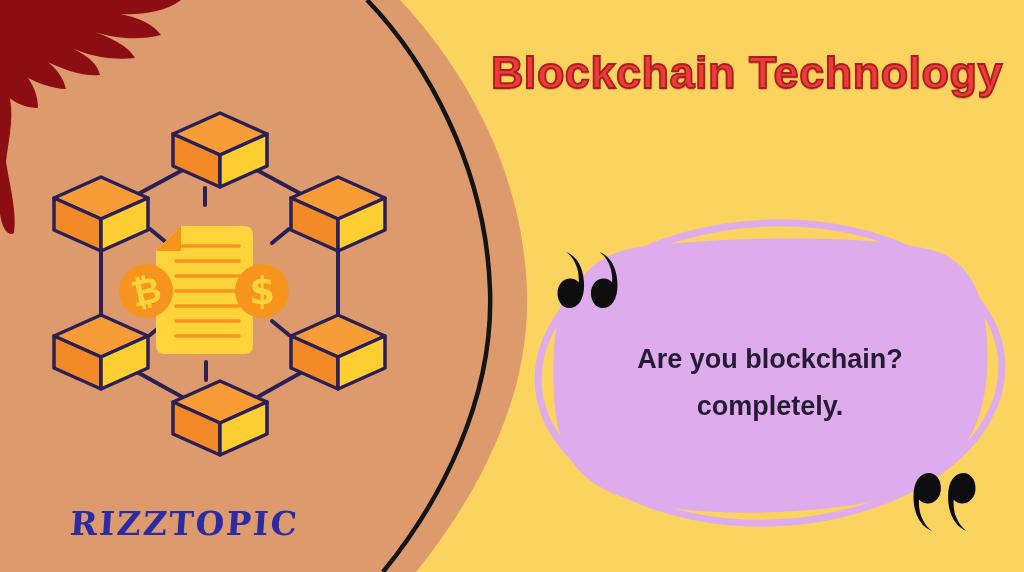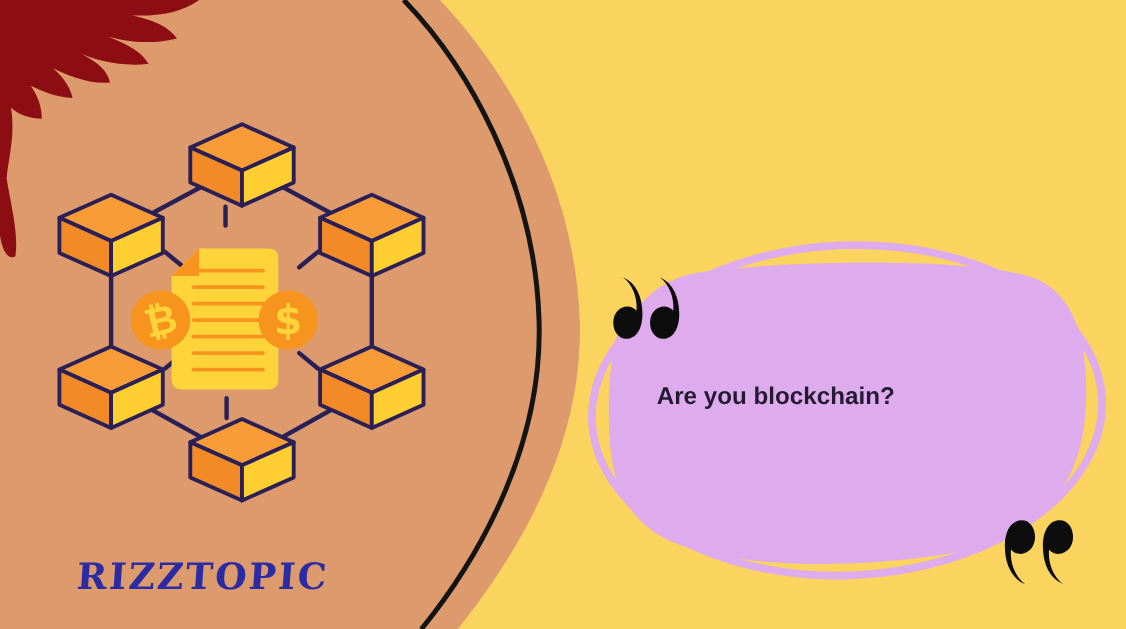--- a/index.html
+++ b/index.html
@@ -13,21 +13,22 @@
     position:absolute;left:470px;top:40px;width:554px;
     text-align:center;
     font-size:45px;font-weight:900;line-height:66px;letter-spacing:.5px;
     color:#EE3A3B;
     -webkit-text-stroke:1.8px #A61E1E;
     text-shadow:0 2px 0 rgba(150,25,25,.30);
     white-space:nowrap;
   }
   .quote{
     position:absolute;left:597px;top:336px;width:346px;
-    font-size:22px;font-weight:700;line-height:47px;
+    text-align:center;
+    font-size:27px;font-weight:700;line-height:47px;
     color:#241A33;
   }
   .qmark{position:absolute;display:block;}
   .qmark.open{left:556px;top:251px;width:64px;height:58px;}
   .qmark.close{left:910px;top:472px;width:68px;height:60px;transform:rotate(180deg);}
   .watermark{
     position:absolute;left:70px;top:504px;
     font-family:"DejaVu Serif",serif;
     font-size:33px;font-weight:bold;letter-spacing:2px;
     color:#2B2BA3;
@@ -137,31 +138,33 @@
       <ellipse cx="770" cy="373" rx="232" ry="150" stroke-width="7" transform="rotate(-2.5 770 373)"></ellipse>
       <path d="M566,296 C552,340 551,420 572,458" stroke-width="5" stroke-linecap="round"></path>
     </g>
 
     <path d="M640,247 C735,235 888,235 938,252 C980,267 990,316 987,372
              C983,438 951,486 866,503 C768,519 663,515 612,493
              C568,474 553,437 554,379 C555,319 570,256 640,247 Z" fill="#DEACEC"></path>
   </svg>
 
   <div class="title">
+    <div>Blockchain Technology</div>
   </div>
 
   <svg class="qmark open" viewBox="0 0 62 59" aria-hidden="true">
     <g fill="#0D0D0D">
       <path d="M12,58 C4.5,58 0,51 0,43 C0,34 6,28 13,28 C16.5,28 19.5,29.5 21.5,32 C22.5,20 18,8 9,1 C21,6 27,19 27,35 C27,49 21,58 12,58 Z"></path>
       <path transform="translate(34,0)" d="M12,58 C4.5,58 0,51 0,43 C0,34 6,28 13,28 C16.5,28 19.5,29.5 21.5,32 C22.5,20 18,8 9,1 C21,6 27,19 27,35 C27,49 21,58 12,58 Z"></path>
     </g>
   </svg>
 
   <div class="quote">
     <div>Are you blockchain?</div>
+    <div>completely.</div>
   </div>
 
   <svg class="qmark close" viewBox="0 0 62 59" aria-hidden="true">
     <g fill="#0D0D0D">
       <path d="M12,58 C4.5,58 0,51 0,43 C0,34 6,28 13,28 C16.5,28 19.5,29.5 21.5,32 C22.5,20 18,8 9,1 C21,6 27,19 27,35 C27,49 21,58 12,58 Z"></path>
       <path transform="translate(34,0)" d="M12,58 C4.5,58 0,51 0,43 C0,34 6,28 13,28 C16.5,28 19.5,29.5 21.5,32 C22.5,20 18,8 9,1 C21,6 27,19 27,35 C27,49 21,58 12,58 Z"></path>
     </g>
   </svg>
 
   <div class="watermark">RIZZTOPIC</div>

